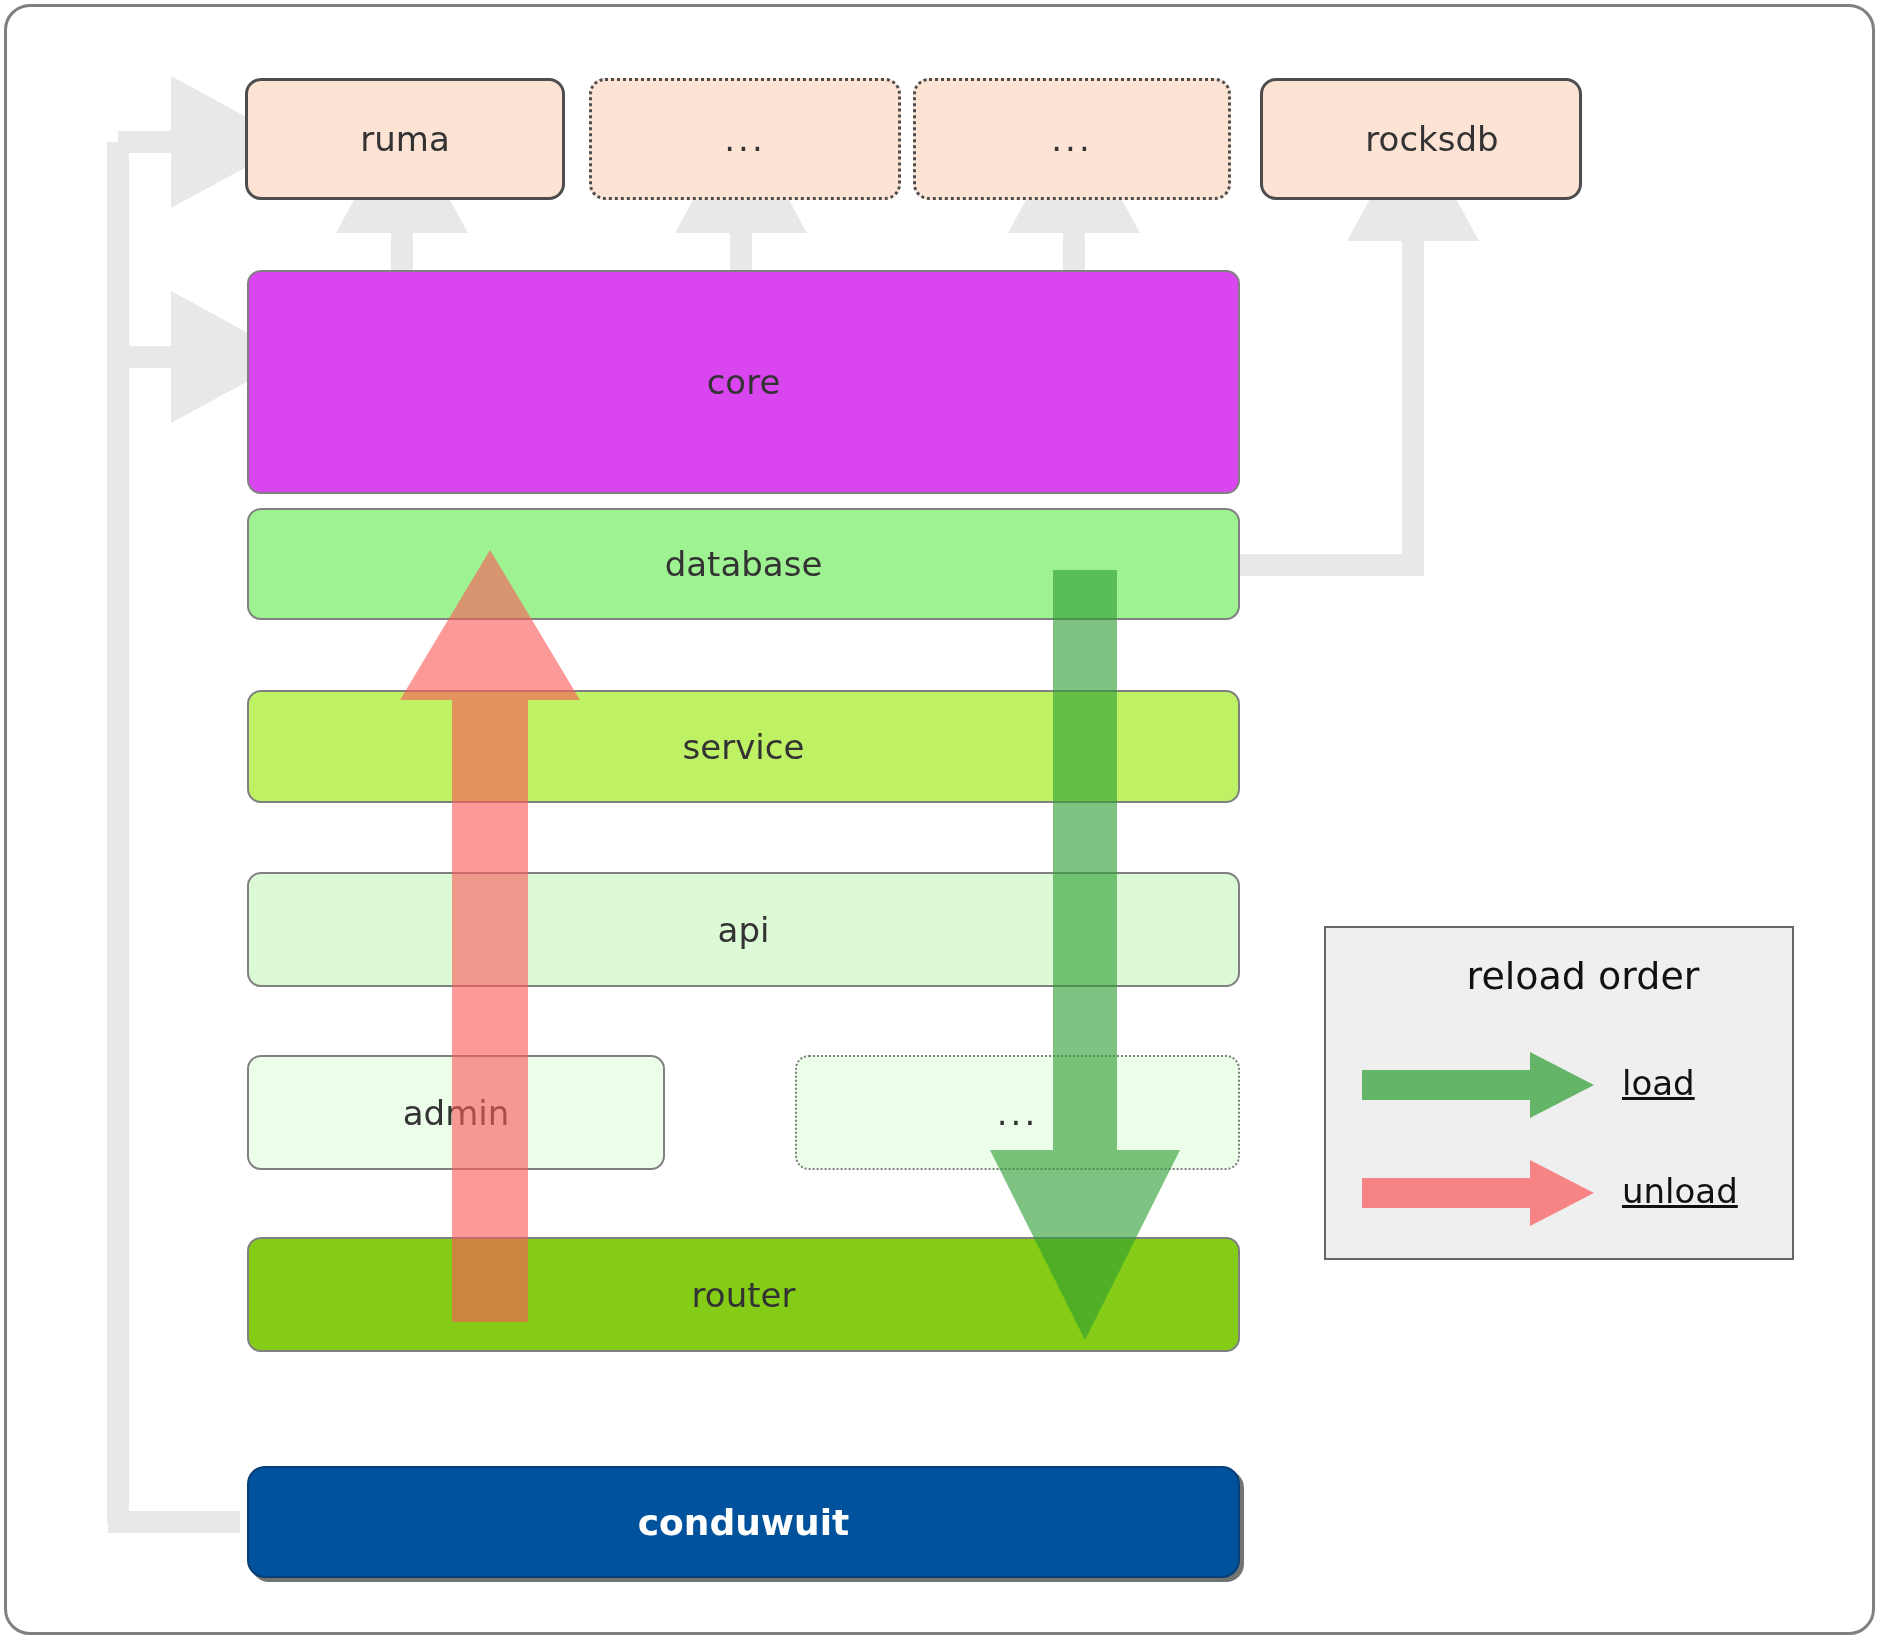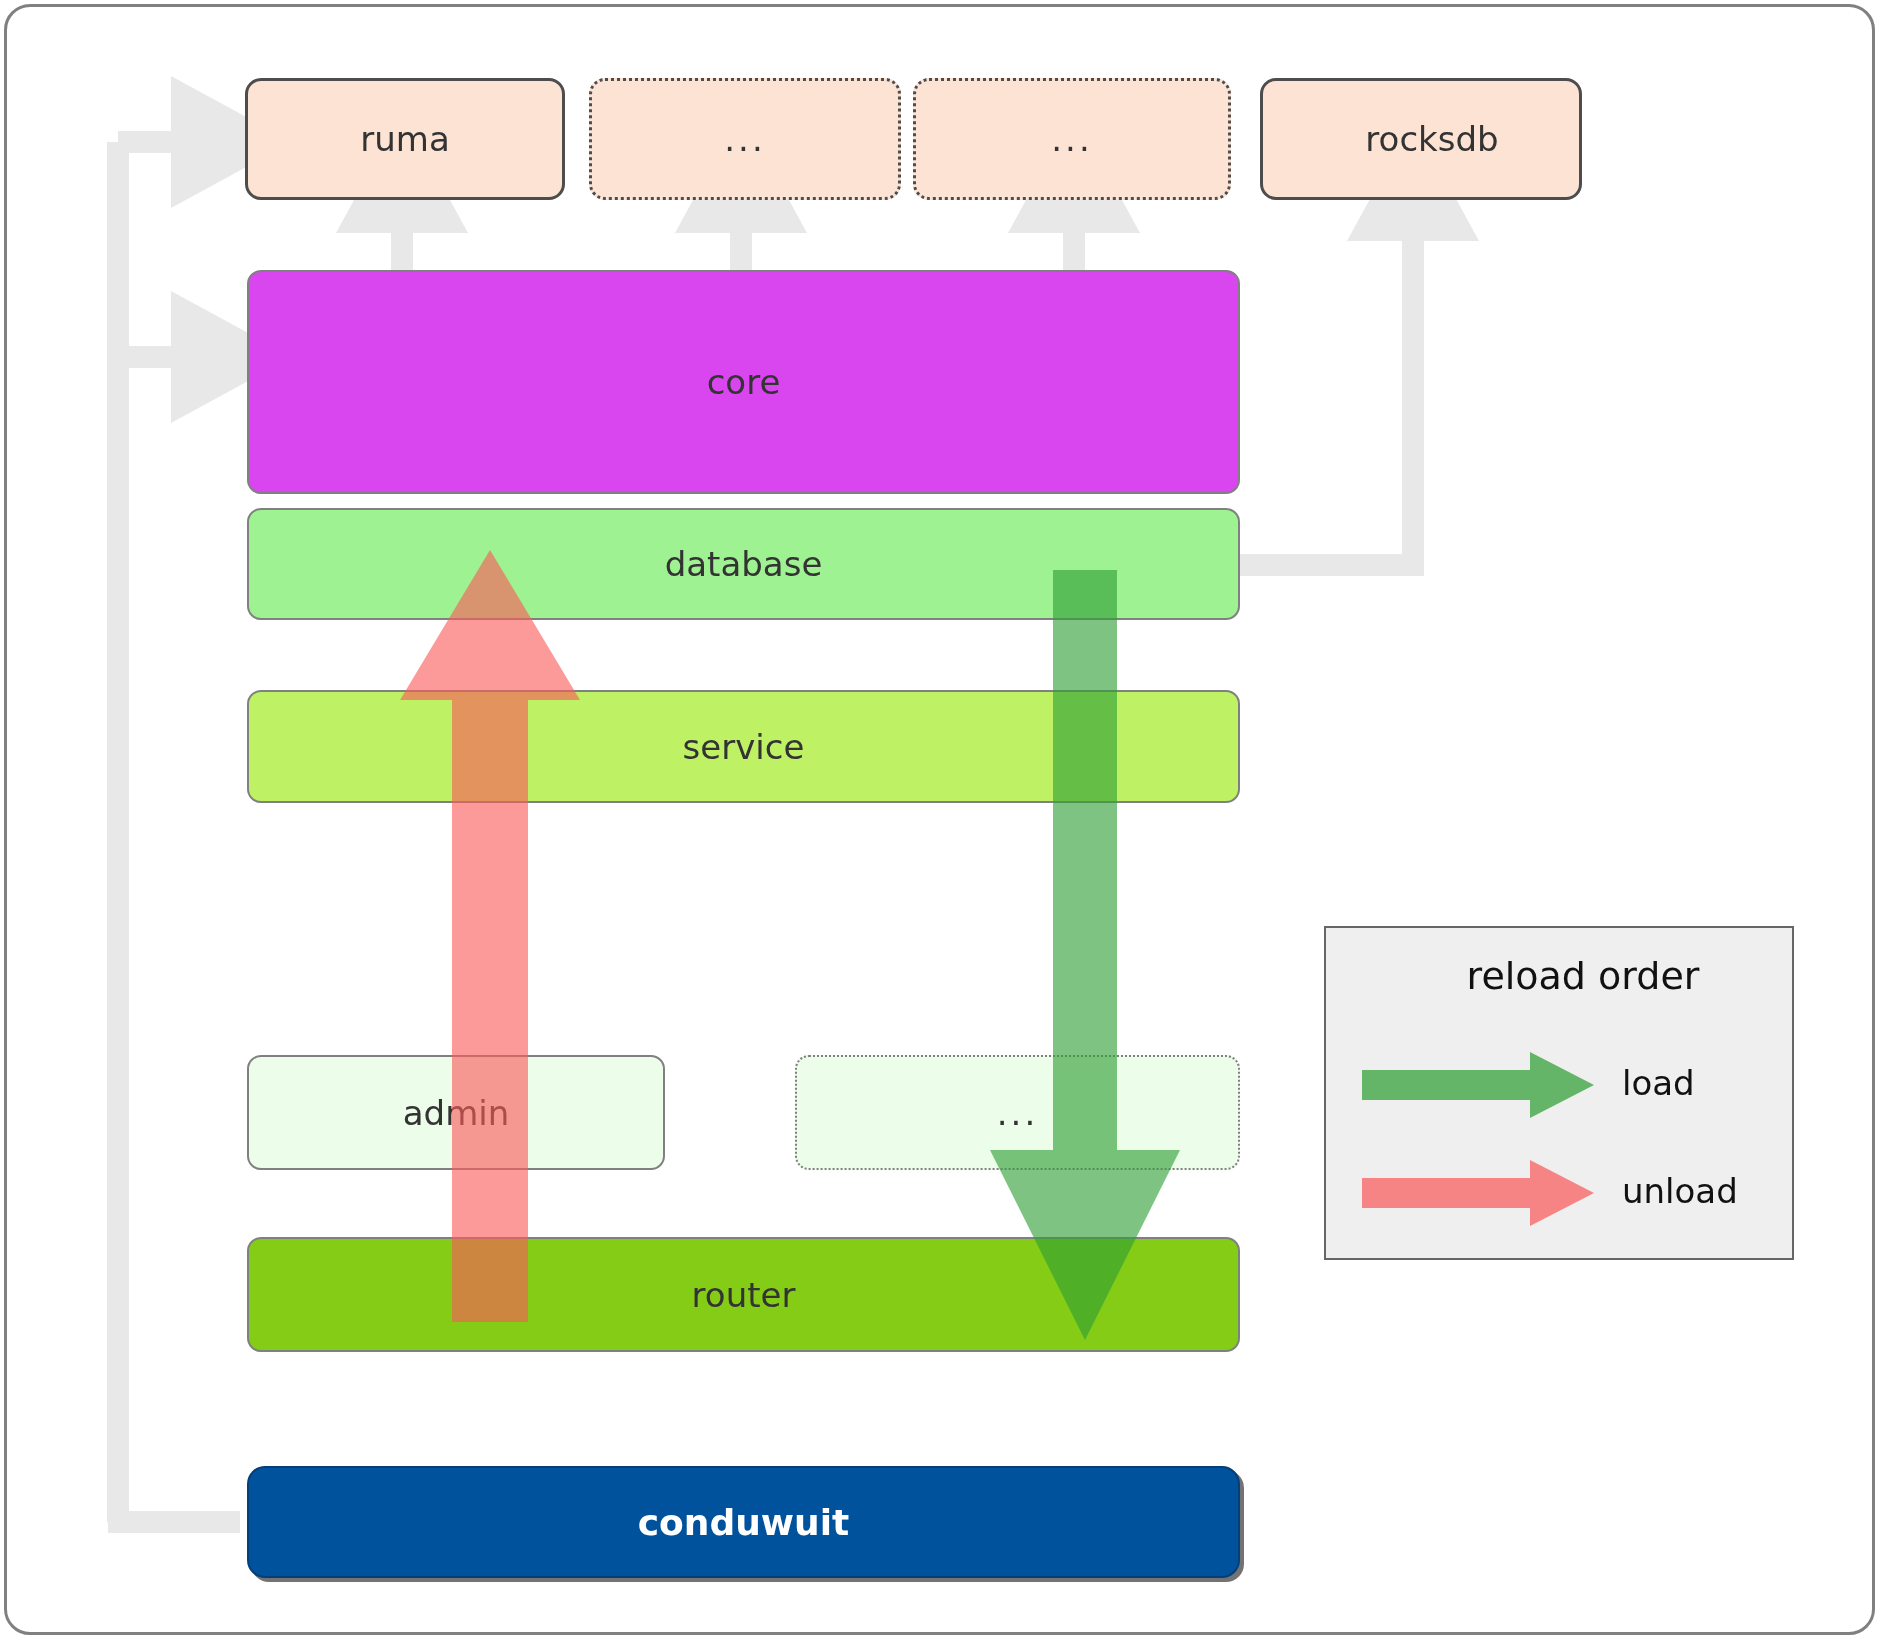--- a/index.html
+++ b/index.html
@@ -92,20 +92,21 @@
     height: 70px;
   }
   .legend-label {
     position: absolute;
     left: 296px;
     top: 50%;
     transform: translateY(-50%);
     font-size: 34px;
     color: #111111;
     white-space: nowrap;
+    text-decoration: underline;
   }
   .legend-arrow { position: absolute; left: 36px; top: 0; width: 240px; height: 70px; }
 
   
   svg.layer {
     position: absolute;
     left: 0; top: 0;
     width: 1883px; height: 1643px;
     overflow: visible;
     pointer-events: none;
@@ -162,20 +163,23 @@
   </div>
 
   <div class="box crate" style="left:247px; top:508px; width:993px; height:112px; background:#9ff291;">
     <span class="lbl">database</span>
   </div>
 
   <div class="box crate" style="left:247px; top:690px; width:993px; height:113px; background:#bef264;">
     <span class="lbl">service</span>
   </div>
 
+  <div class="box crate" style="left:247px; top:872px; width:993px; height:115px; background:#ddfad7;">
+    <span class="lbl">api</span>
+  </div>
 
   <div class="box crate" style="left:247px; top:1055px; width:418px; height:115px; background:#ecfde9;">
     <span class="lbl">admin</span>
   </div>
 
   <div class="box crate-dotted" style="left:795px; top:1055px; width:445px; height:115px; background:#ecfde9;">
     <span class="lbl ellipsis">...</span>
   </div>
 
   <div class="box crate" style="left:247px; top:1237px; width:993px; height:115px; background:#84cc16;">

